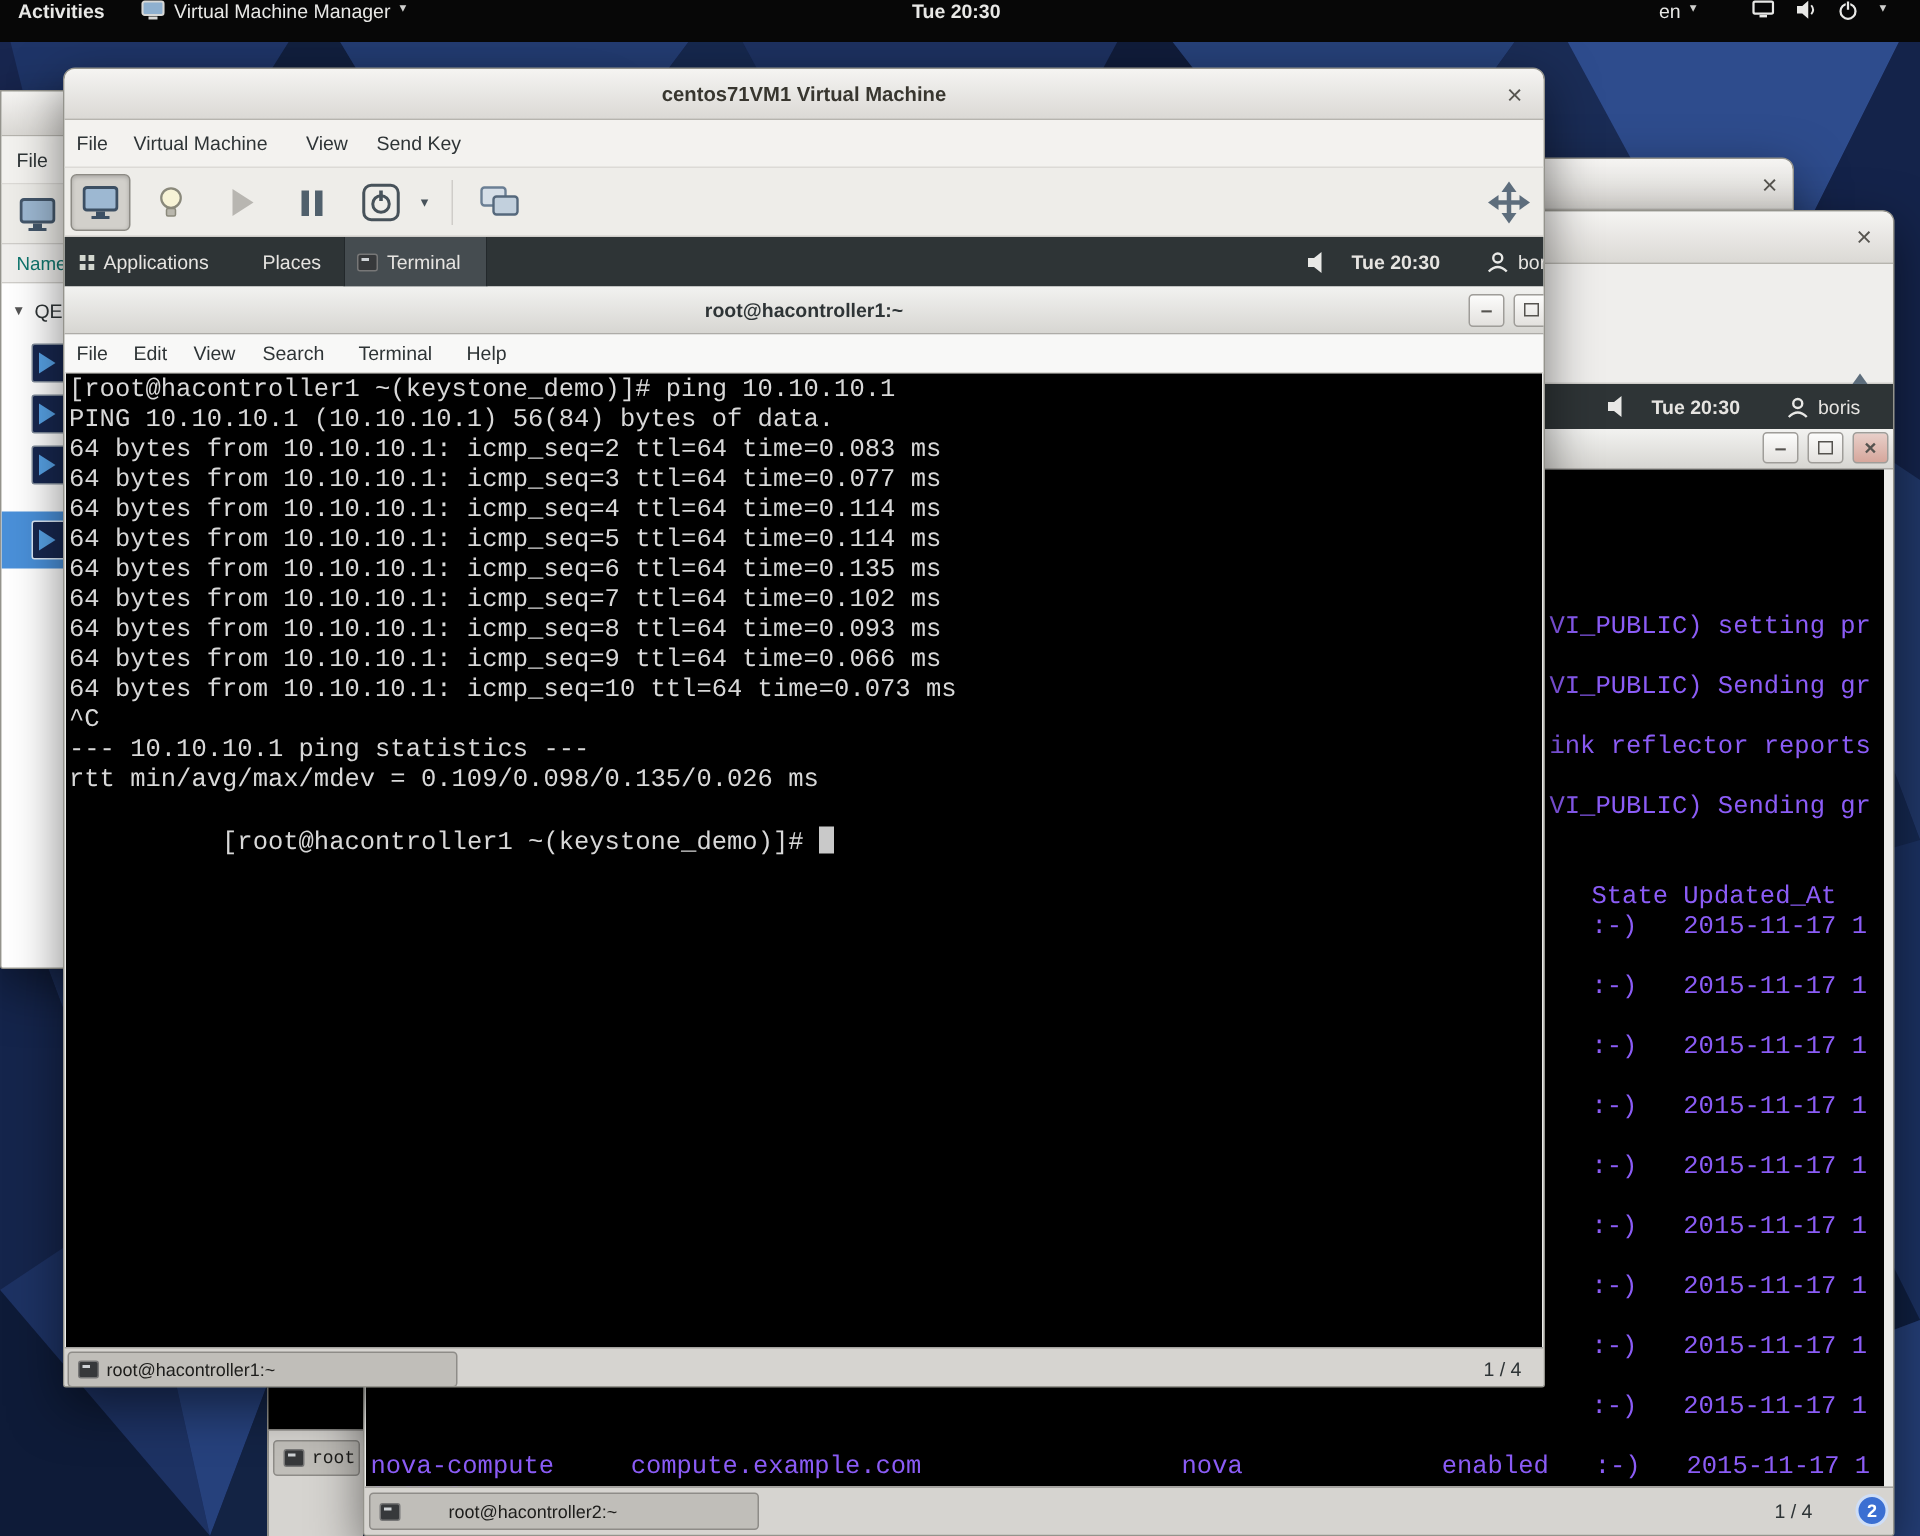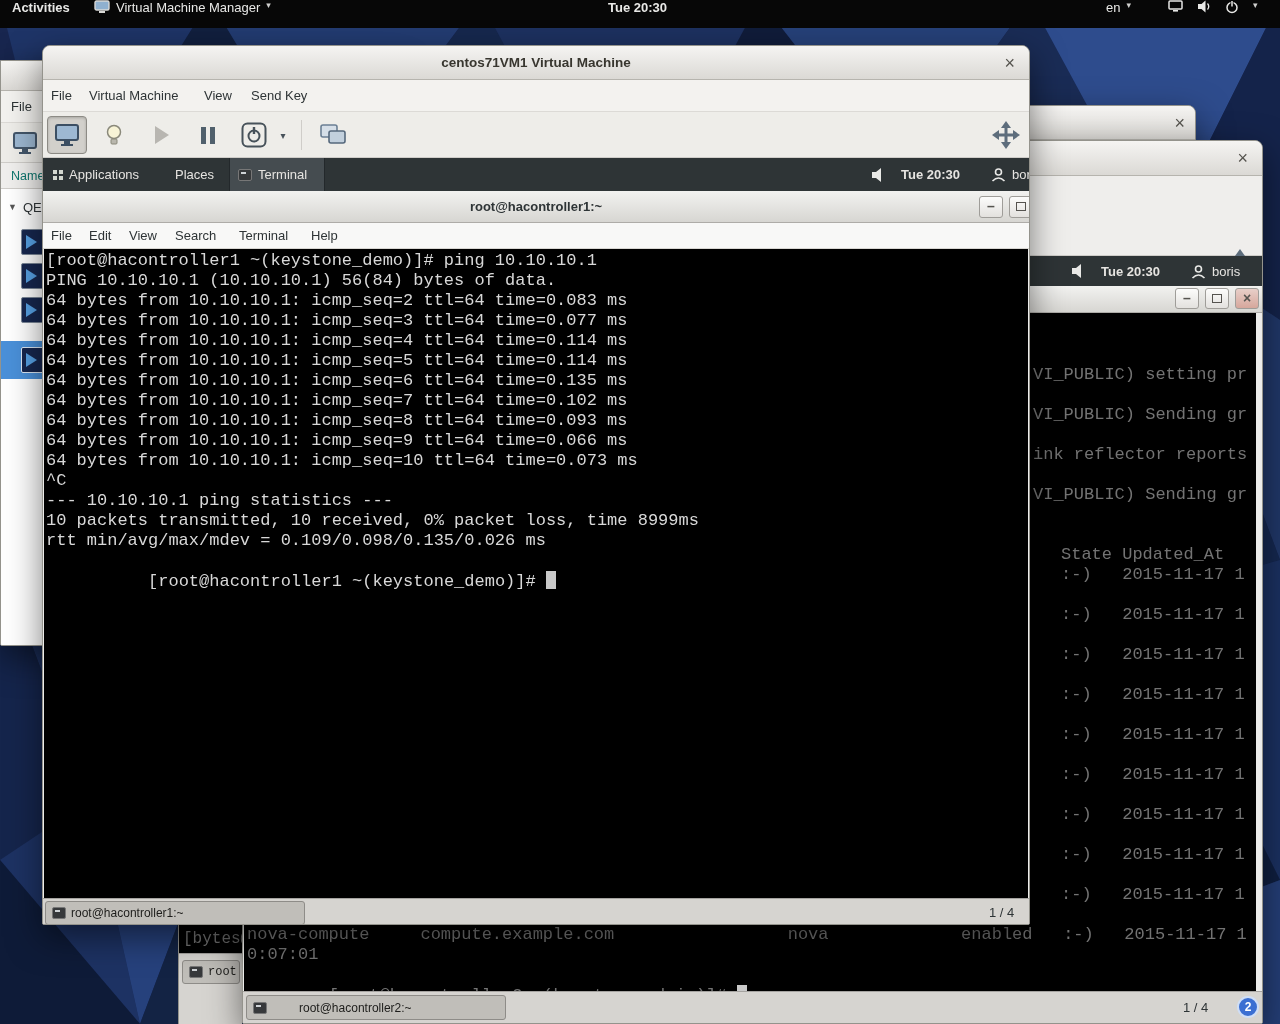--- a/index.html
+++ b/index.html
@@ -24,21 +24,21 @@
   .tb-active{background:#d2d0cb;border:1px solid #8d8b85;box-shadow:inset 0 1px 3px rgba(0,0,0,.2);}
 
   
   .panel-dark{position:absolute;left:0;right:0;background:#2e3436;color:#e6e4e1;font-size:13px;}
   .pd-item{position:absolute;top:0;height:100%;display:flex;align-items:center;gap:6px;}
   .term-titlebar{position:absolute;left:0;right:0;background:linear-gradient(#f2f2f0,#d7d6d2);border-bottom:1px solid #aeaca8;display:flex;align-items:center;justify-content:center;font-weight:bold;font-size:13px;color:#2e3436;}
   .term-btn{position:absolute;width:24px;height:22px;border:1px solid #9f9d99;border-radius:3px;background:linear-gradient(#fcfcfb,#e3e1de);color:#55534f;font-size:14px;text-align:center;line-height:19px;}
   .term-menubar{position:absolute;left:0;right:0;background:#f8f8f7;border-bottom:1px solid #d8d6d2;}
   .term-screen{position:absolute;background:#000;overflow:hidden;}
   .tline{white-space:pre;font-family:"Liberation Mono","DejaVu Sans Mono",monospace;font-size:17px;line-height:20px;height:20px;color:#d8d8d8;}
-  .tfrag{position:absolute;white-space:pre;font-family:"Liberation Mono","DejaVu Sans Mono",monospace;font-size:17px;line-height:20px;color:#737373;}
+  .tfrag{position:absolute;white-space:pre;font-family:"Liberation Mono","DejaVu Sans Mono",monospace;font-size:17px;line-height:20px;color:#8b5cf6;margin-top:44px;}
   .cursor{display:inline-block;width:10px;height:18px;background:#c9c9c9;margin-bottom:-3px;}
   .taskbar{position:absolute;left:0;right:0;background:#d6d4d0;border-top:1px solid #a5a3a0;}
   .task-btn{position:absolute;height:24px;background:#c0beb9;border:1px solid #8e8c88;border-radius:3px;display:flex;align-items:center;gap:5px;padding:0 6px;font-size:12px;color:#1d1d1b;white-space:nowrap;overflow:hidden;}
   .pager{position:absolute;font-size:13px;color:#2e3436;}
   .badge{position:absolute;width:22px;height:22px;border-radius:50%;background:#3b6fd2;border:2px solid #cfdef6;color:#fff;font-size:12px;font-weight:bold;display:flex;align-items:center;justify-content:center;}
 
   
   .mini-term{width:14px;height:12px;background:#37393b;border:1px solid #777;border-radius:2px;position:relative;flex:none;}
   .mini-term::after{content:"";position:absolute;left:2px;top:2px;width:5px;height:2px;background:#cfd3d6;}
   .play-tri{width:0;height:0;border-left:14px solid #b8b6b1;border-top:9px solid transparent;border-bottom:9px solid transparent;}
@@ -322,21 +322,20 @@
         <div class="tline">64 bytes from 10.10.10.1: icmp_seq=3 ttl=64 time=0.077 ms</div>
         <div class="tline">64 bytes from 10.10.10.1: icmp_seq=4 ttl=64 time=0.114 ms</div>
         <div class="tline">64 bytes from 10.10.10.1: icmp_seq=5 ttl=64 time=0.114 ms</div>
         <div class="tline">64 bytes from 10.10.10.1: icmp_seq=6 ttl=64 time=0.135 ms</div>
         <div class="tline">64 bytes from 10.10.10.1: icmp_seq=7 ttl=64 time=0.102 ms</div>
         <div class="tline">64 bytes from 10.10.10.1: icmp_seq=8 ttl=64 time=0.093 ms</div>
         <div class="tline">64 bytes from 10.10.10.1: icmp_seq=9 ttl=64 time=0.066 ms</div>
         <div class="tline">64 bytes from 10.10.10.1: icmp_seq=10 ttl=64 time=0.073 ms</div>
         <div class="tline">^C</div>
         <div class="tline">--- 10.10.10.1 ping statistics ---</div>
-        <div class="tline">10 packets transmitted, 10 received, 0% packet loss, time 8999ms</div>
         <div class="tline">rtt min/avg/max/mdev = 0.109/0.098/0.135/0.026 ms</div>
         <div class="tline">
           <span>[root@hacontroller1 ~(keystone_demo)]# </span><span class="cursor"></span>
         </div>
       </div>
     </div>
     <div class="taskbar" style="top:852px;height:28px;">
       <div class="task-btn" style="left:2px;top:2px;width:260px;">
         <span class="mini-term"></span>
         <span>root@hacontroller1:~</span>

